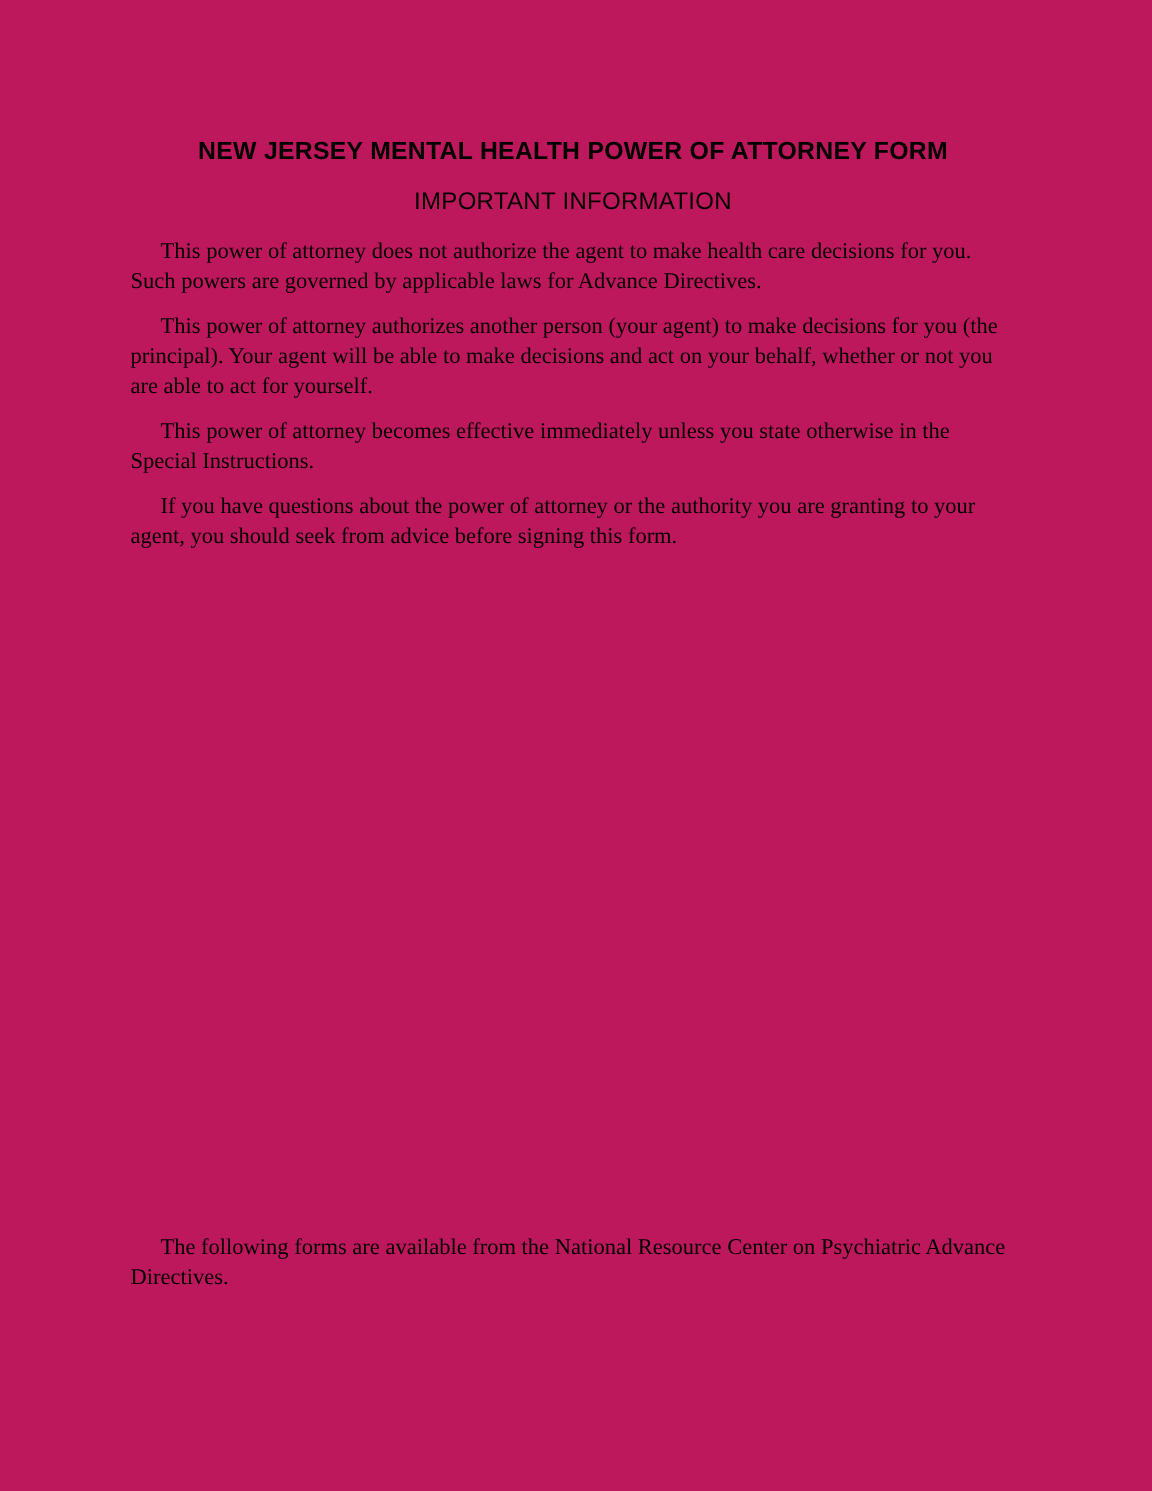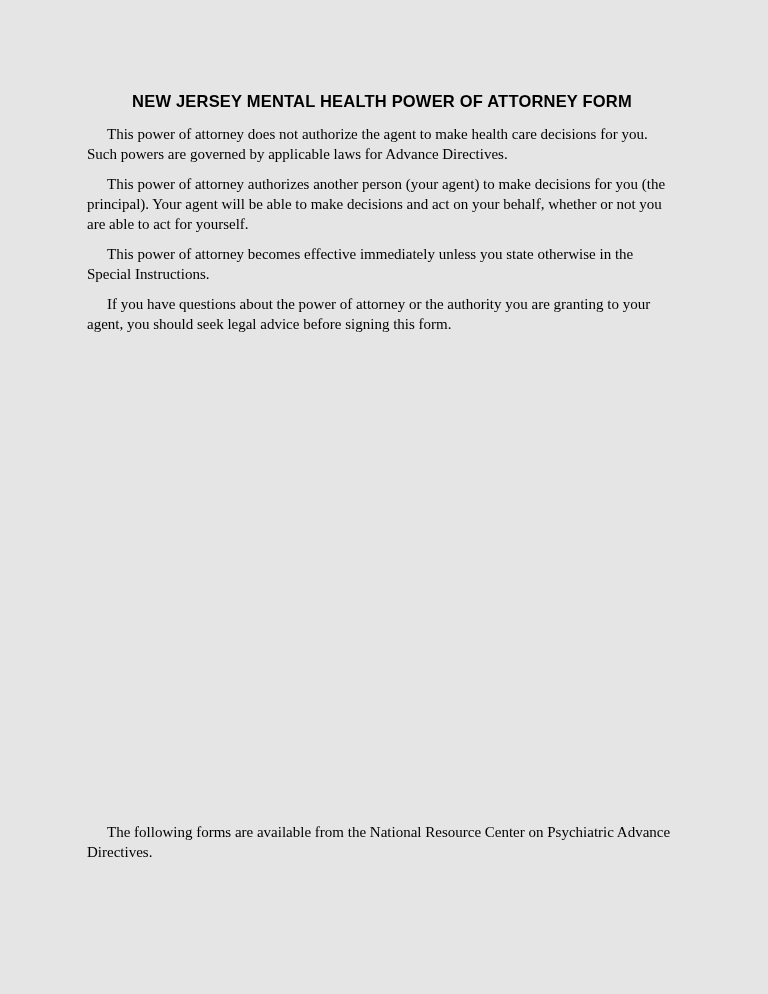--- a/index.html
+++ b/index.html
@@ -4,21 +4,21 @@
 <style>
   html, body {
     margin: 0;
     padding: 0;
     background: #ffffff;
   }
   .page {
     position: relative;
     width: 768px;
     height: 994px;
-    background: #e5e5e5;
+    background: #be185d;
     color: #000000;
     overflow: hidden;
   }
   .content {
     position: absolute;
     left: 87px;
     top: 0;
     width: 590px;
   }
   .doc-title {
@@ -56,23 +56,24 @@
     left: 87px;
     width: 590px;
   }
 </style>
 </head>
 <body>
 
 <div class="page">
   <div class="content">
     <h1 class="doc-title">NEW JERSEY MENTAL HEALTH POWER OF ATTORNEY FORM</h1>
+    <h2 class="doc-subtitle">IMPORTANT INFORMATION</h2>
     <div class="body-text">
       <p>This power of attorney does not authorize the agent to make health care decisions for you. Such powers are governed by applicable laws for Advance Directives.</p>
       <p>This power of attorney authorizes another person (your agent) to make decisions for you (the principal). Your agent will be able to make decisions and act on your behalf, whether or not you are able to act for yourself.</p>
       <p>This power of attorney becomes effective immediately unless you state otherwise in the Special Instructions.</p>
-      <p>If you have questions about the power of attorney or the authority you are granting to your agent, you should seek legal advice before signing this form.</p>
+      <p>If you have questions about the power of attorney or the authority you are granting to your agent, you should seek from advice before signing this form.</p>
     </div>
   </div>
   <div class="closing">
     <p>The following forms are available from the National Resource Center on Psychiatric Advance Directives.</p>
   </div>
 </div>
 
 </body></html>

